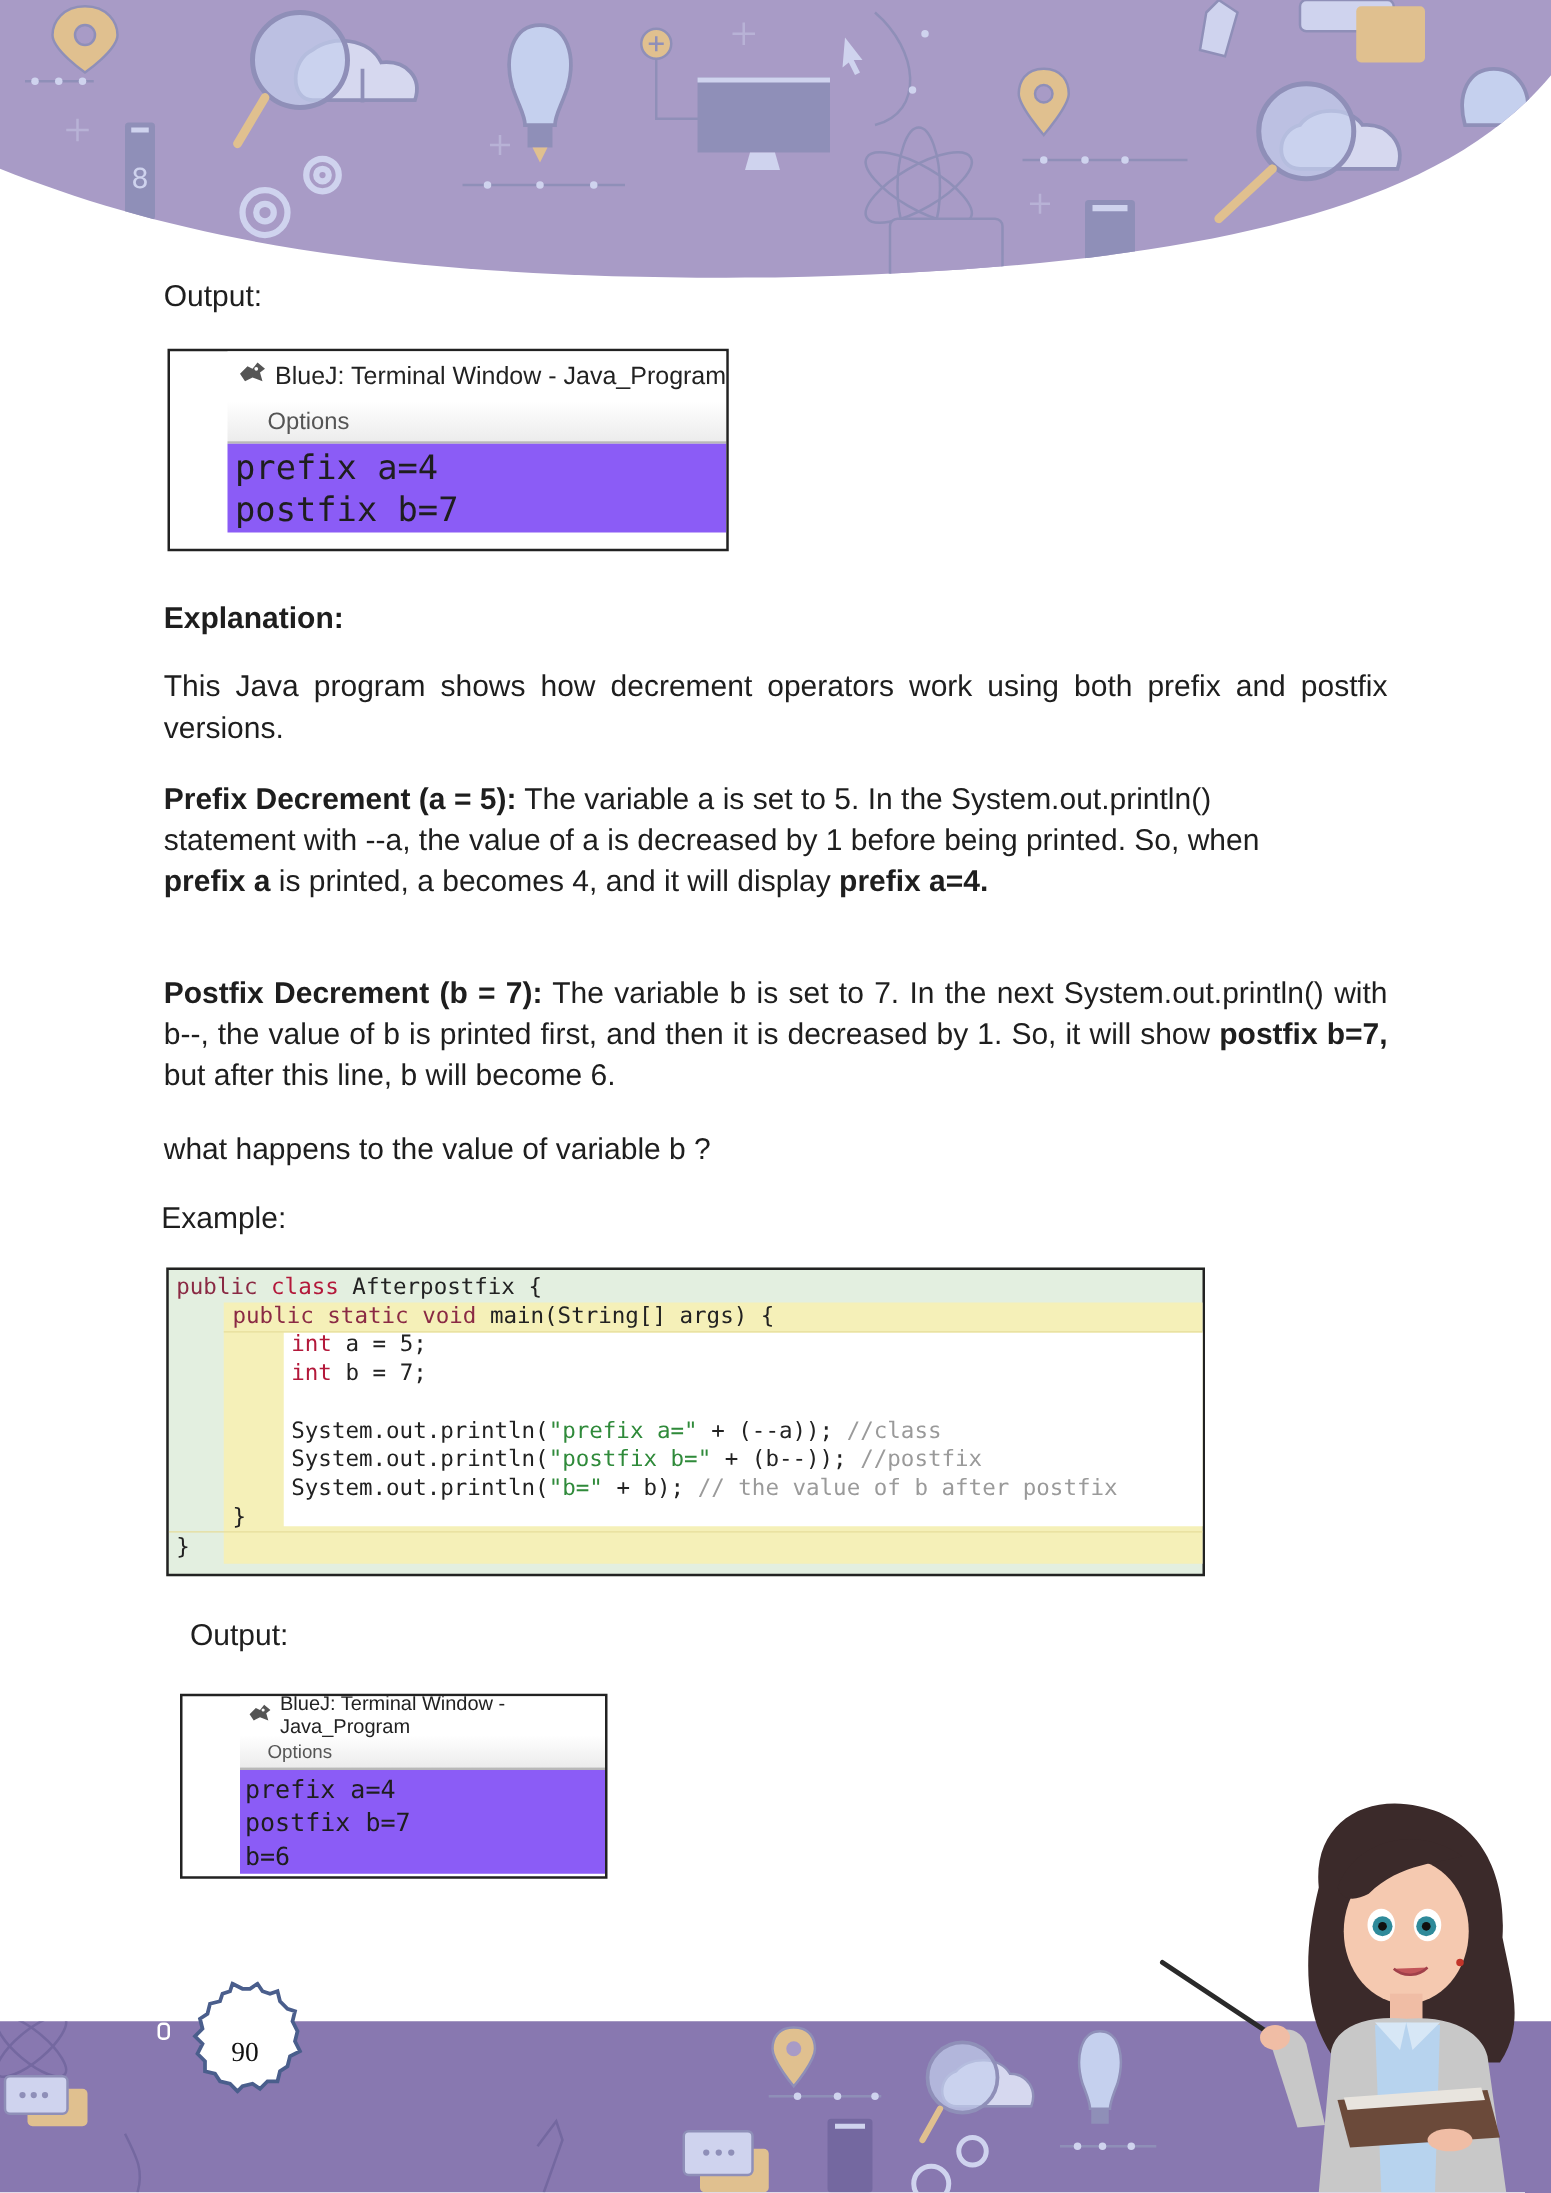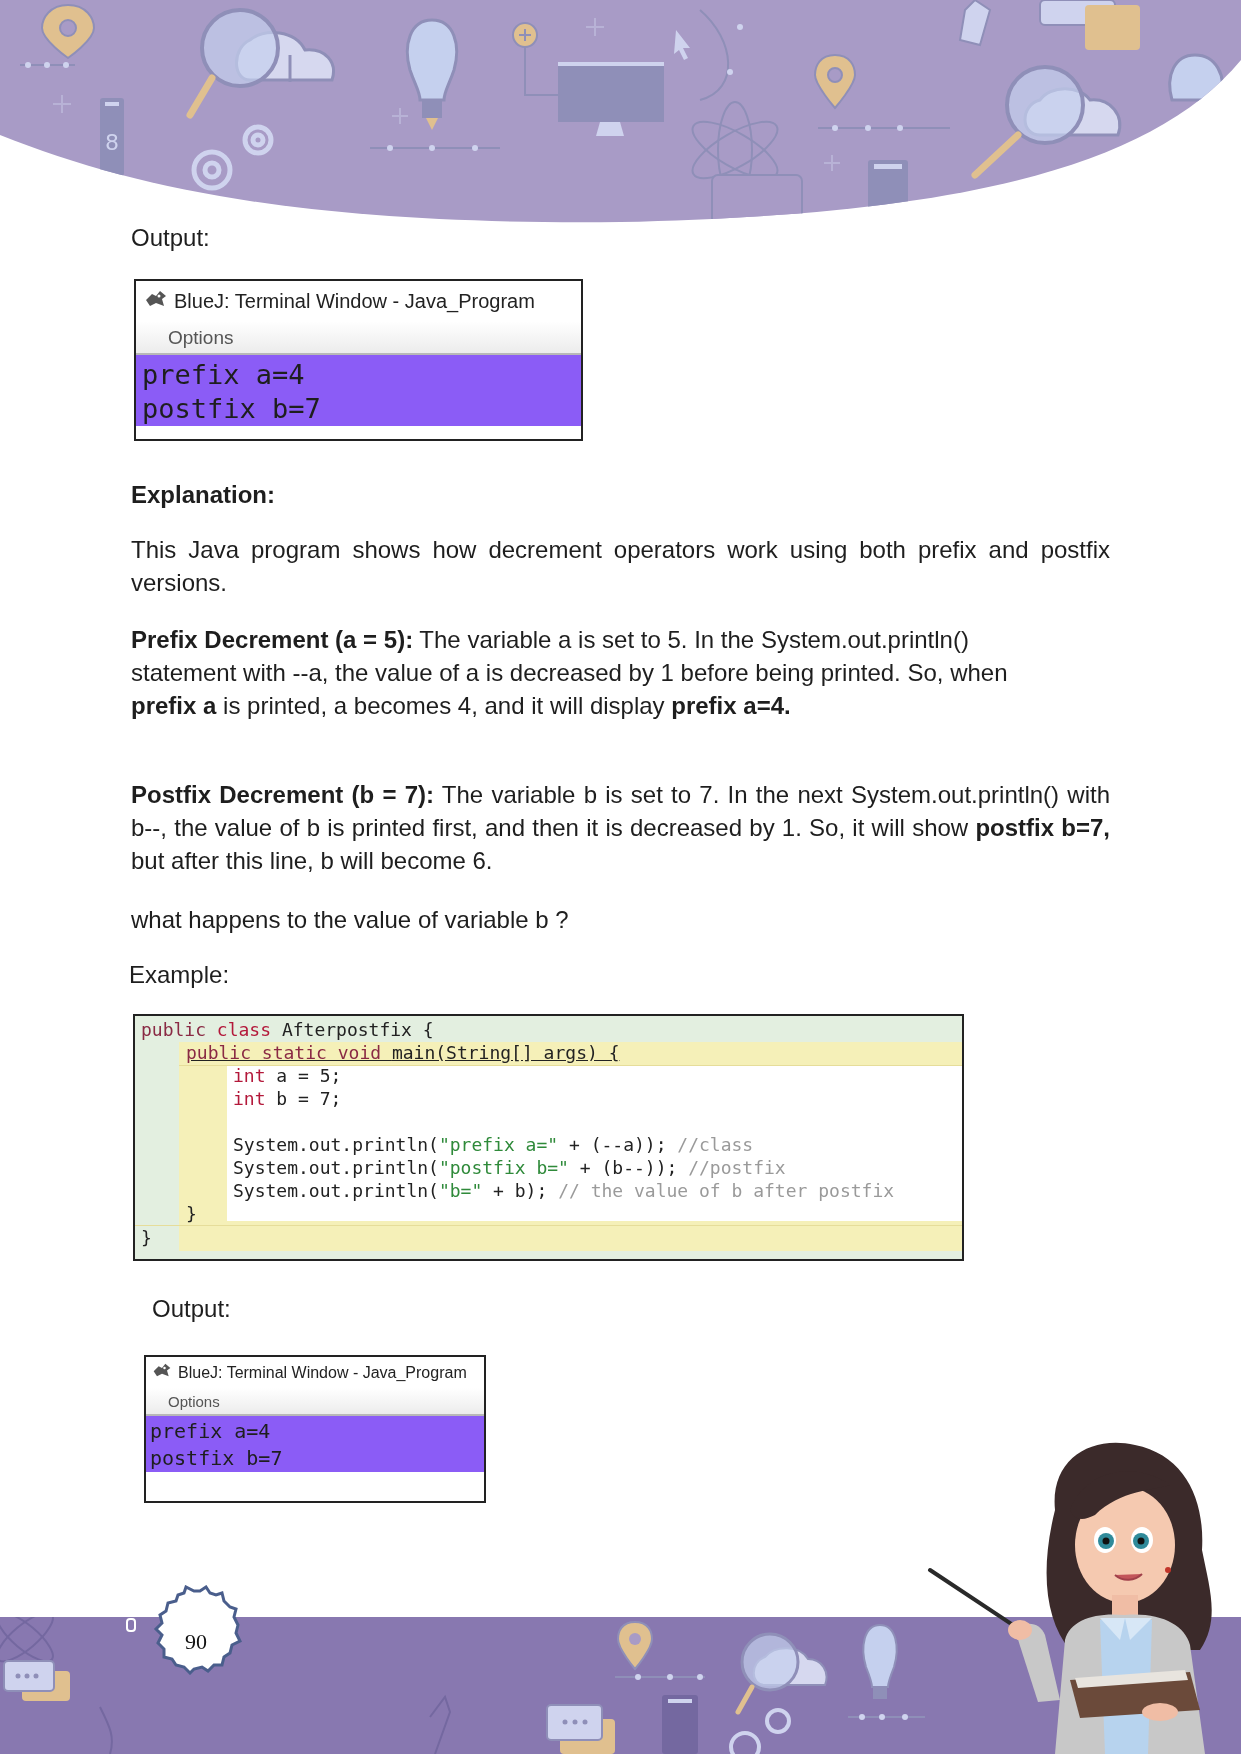--- a/index.html
+++ b/index.html
@@ -23,21 +23,21 @@
   .teacher-illustration { position: absolute; left: 920px; top: 1440px; width: 321px; height: 314px; }
 
   
   .label { position: absolute; font-size: 24px; color: #1e1e1e; }
   .heading { position: absolute; font-size: 24px; font-weight: bold; color: #1e1e1e; text-align: center; }
   .para { position: absolute; left: 131px; width: 979px; font-size: 24px; line-height: 33px; color: #1e1e1e; }
   .para.justify { text-align: justify; text-align-last: left; }
   .para b { font-weight: bold; }
 
   
-  .terminal { position: absolute; border: 2px solid #222; background: #fff; overflow: hidden; }
+  .terminal { position: absolute; border: 2px solid #222; background: #fff; overflow: hidden; padding-left: 46px; }
   .terminal .titlebar { position: relative; display: flex; align-items: center; color: #222; background: #fff; }
   .terminal .titlebar .bluej-icon { display: inline-block; margin-right: 6px; }
   .terminal .menubar { color: #555; background: linear-gradient(#ffffff, #ececec); border-bottom: 2px solid #b8b8b8; }
   .terminal .output { font-family: "DejaVu Sans Mono", "Liberation Mono", monospace; color: #1e1e1e; background: #8b5cf6; }
   .terminal .output div { white-space: pre; }
 
   
   .t1 { left: 134px; top: 279px; width: 449px; height: 162px; }
   .t1 .titlebar { height: 40px; padding-left: 8px; font-size: 20px; }
   .t1 .menubar { height: 34px; padding-left: 32px; font-size: 19px; line-height: 34px; }
@@ -203,21 +203,21 @@
 
 <div class="label" style="left:129px; top:961px;">Example:</div>
 
 <div class="code-box">
   <div class="method-band"></div>
   <div class="body-band"></div>
   <div class="method-top-line"></div>
   <div class="class-bottom-band"></div>
 
   <div class="code-line" style="left:6px; top:2px;"><span class="kw" style="color:#8a2a44">public </span><span class="kw">class </span><span>Afterpostfix {</span></div>
-  <div class="code-line" style="left:51px; top:25px;text-decoration:underline;"><span class="kw" style="color:#8a2a44">public static void </span><span>main(String[] args) {</span></div>
+  <div class="code-line" style="left:51px; top:25px;"><span class="kw" style="color:#8a2a44">public static void </span><span>main(String[] args) {</span></div>
   <div class="code-line" style="left:98px; top:48px;"><span class="kw">int </span><span>a = 5;</span></div>
   <div class="code-line" style="left:98px; top:71px;"><span class="kw">int </span><span>b = 7;</span></div>
   <div class="code-line" style="left:98px; top:117px;"><span>System.out.println(</span><span class="str">"prefix a="</span><span> + (--a)); </span><span class="cm">//class</span></div>
   <div class="code-line" style="left:98px; top:140px;"><span>System.out.println(</span><span class="str">"postfix b="</span><span> + (b--)); </span><span class="cm">//postfix</span></div>
   <div class="code-line" style="left:98px; top:163px;"><span>System.out.println(</span><span class="str">"b="</span><span> + b); </span><span class="cm">// the value of b after postfix</span></div>
   <div class="code-line" style="left:51px; top:186px;">}</div>
   <div class="code-line" style="left:6px; top:210px;">}</div>
 </div>
 
 <div class="label" style="left:152px; top:1295px;">Output:</div>
@@ -229,20 +229,21 @@
           <path d="M2 10 L8 4 L12 6 L16 1 L22 6 L18 9 L20 16 L12 13 L6 16 Z" fill="#555"></path>
           <circle cx="15" cy="6" r="1.5" fill="#fff"></circle>
         </svg>
     </span>
     <span>BlueJ: Terminal Window - Java_Program</span>
   </div>
   <div class="menubar">Options</div>
   <div class="output">
     <div>prefix a=4</div>
     <div>postfix b=7</div>
+    <div>b=6</div>
   </div>
 </div>
 
 <div class="footer-banner">
   <svg width="1241" height="137" viewBox="0 0 1241 137">
 
     <g fill="none" stroke="#7468a0" stroke-width="2">
       <ellipse cx="25" cy="20" rx="35" ry="12" transform="rotate(40 25 20)"></ellipse>
       <ellipse cx="25" cy="20" rx="35" ry="12" transform="rotate(-40 25 20)"></ellipse>
     </g>

